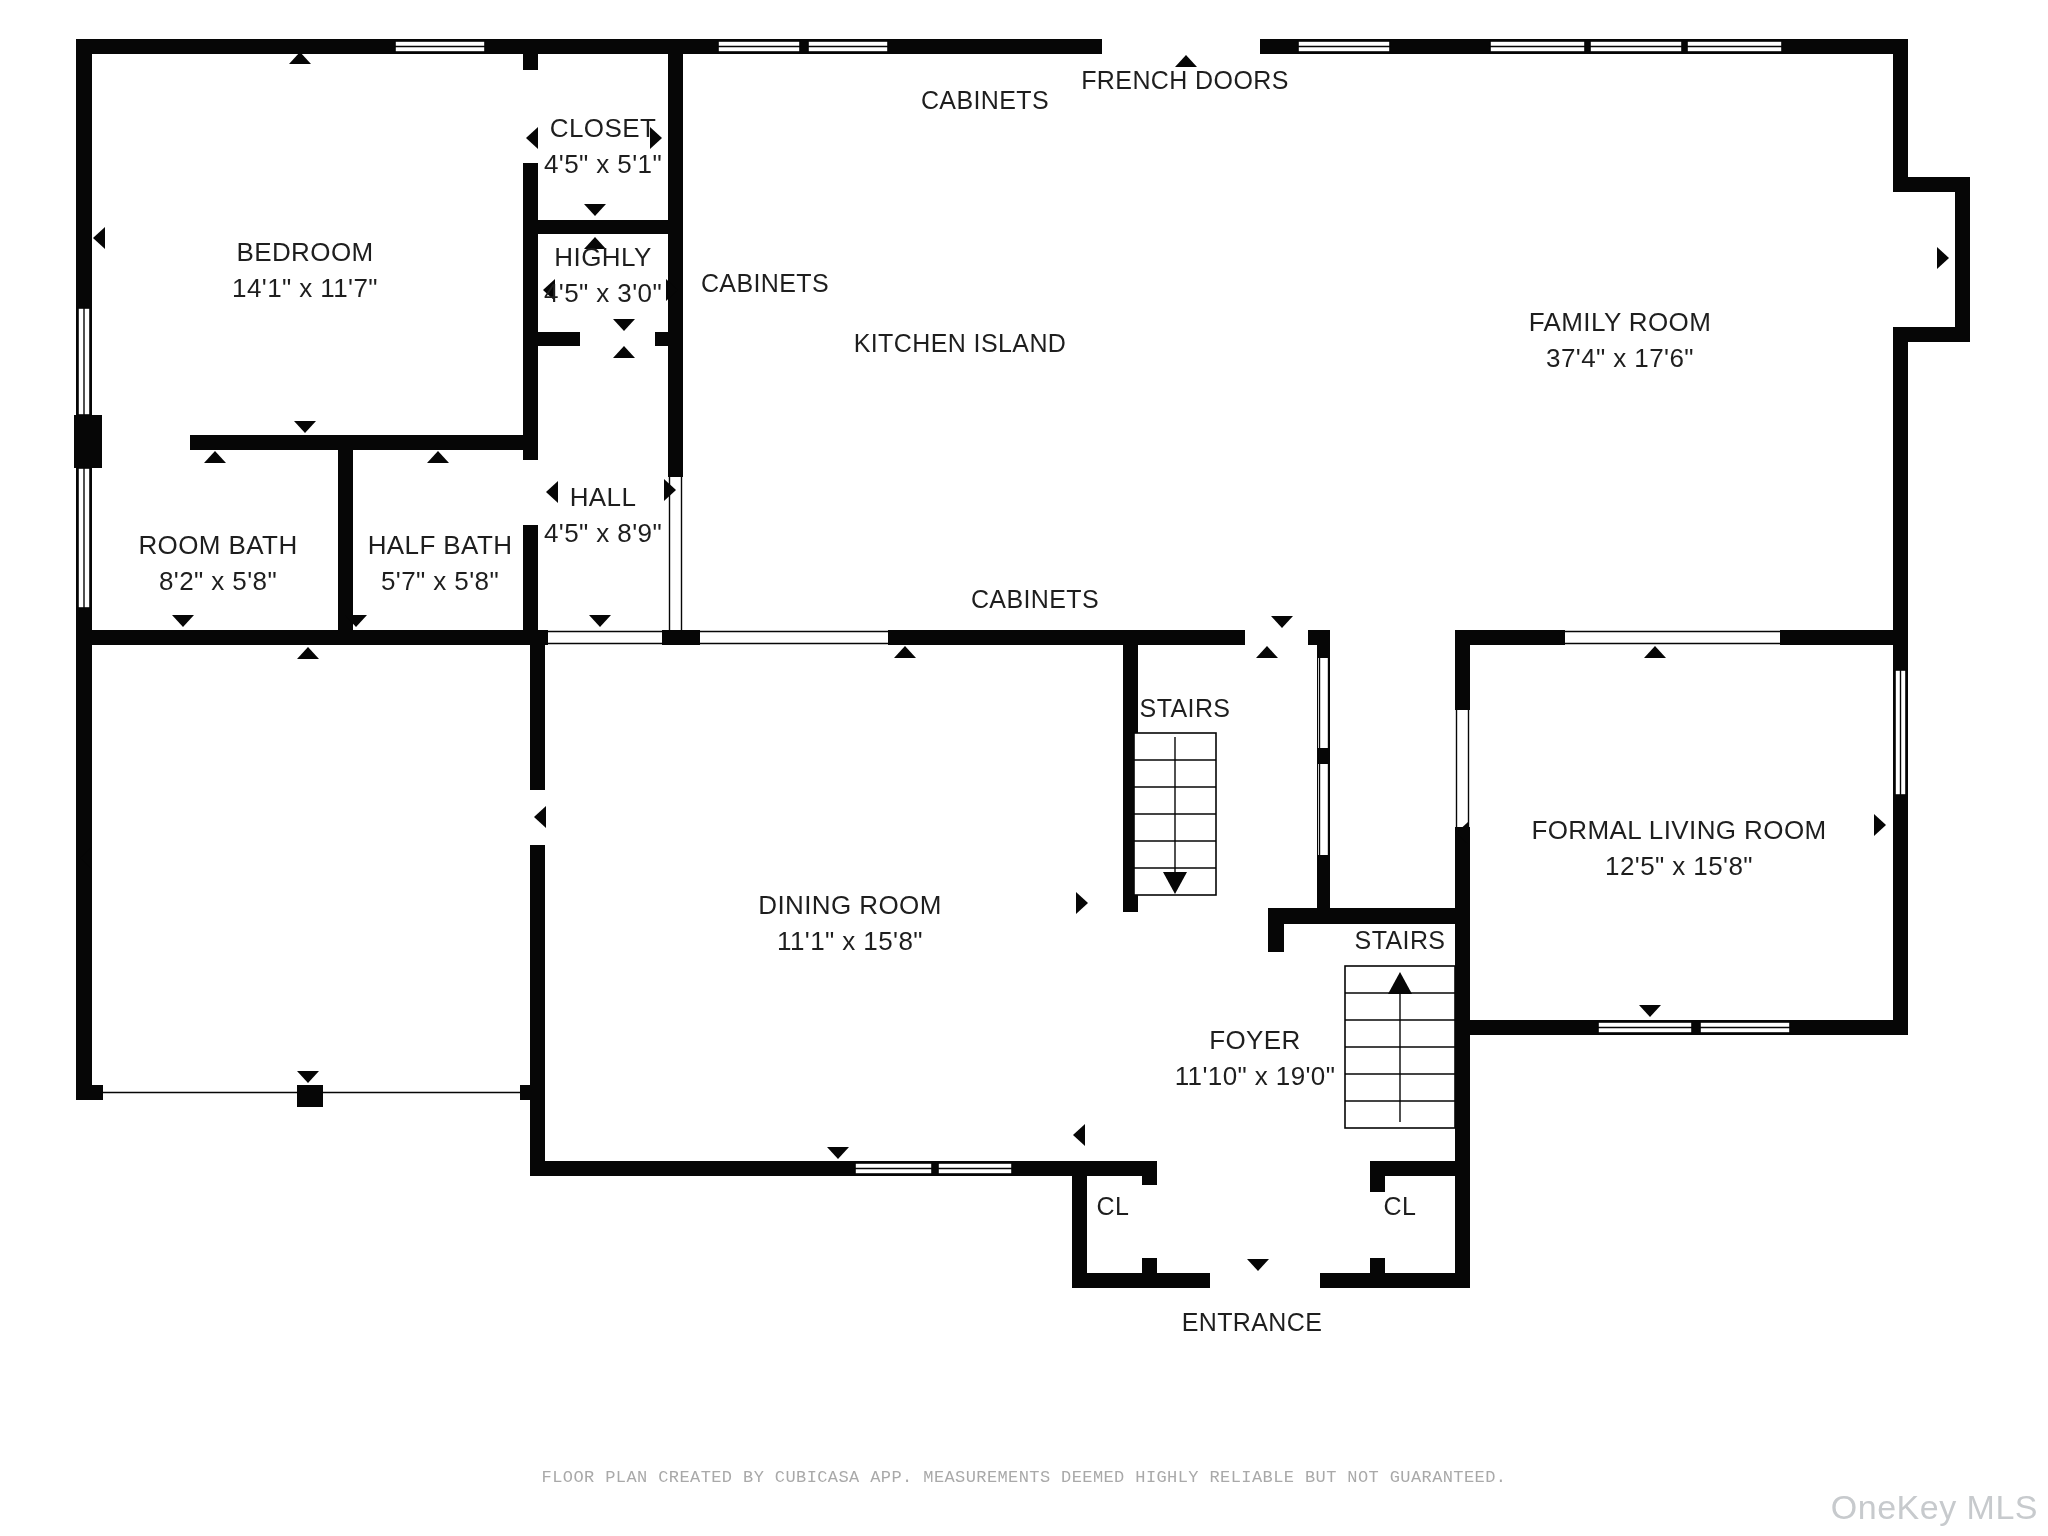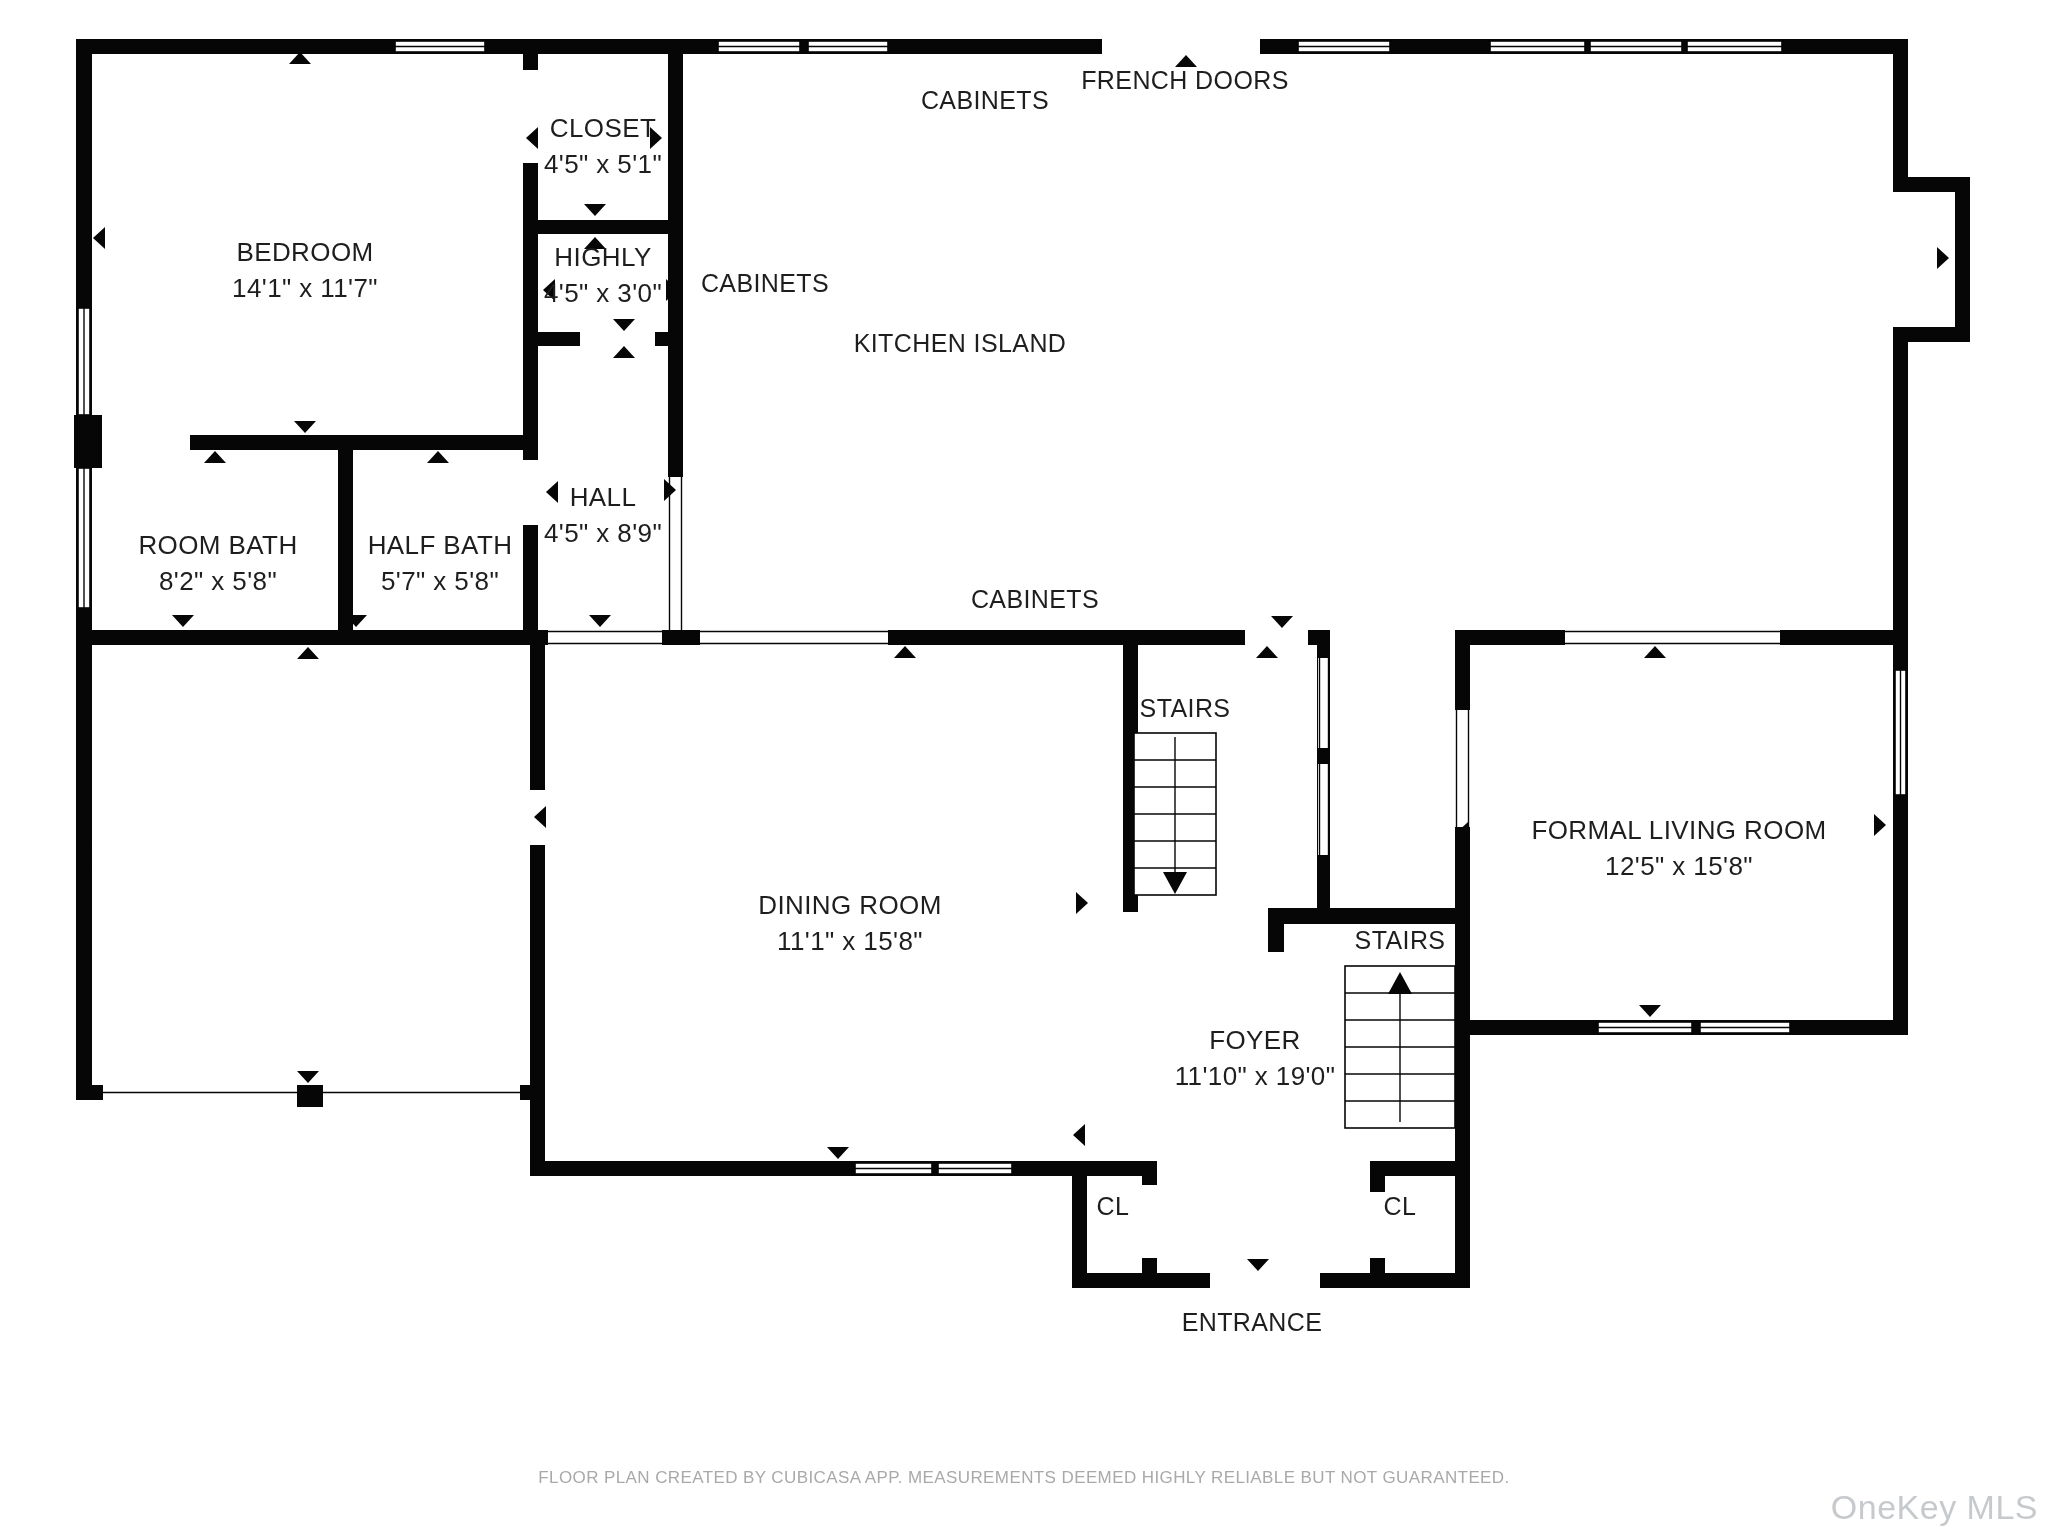--- a/index.html
+++ b/index.html
@@ -10,21 +10,21 @@
   .gap{fill:#ffffff;}
   .win{fill:#ffffff;stroke:#060606;stroke-width:1.6;}
   .ln{stroke:#060606;stroke-width:1.4;fill:none;}
   .sb{fill:#ffffff;stroke:#060606;stroke-width:1.6;}
   .ar{fill:#060606;}
   .room-label{position:absolute;transform:translateX(-50%);text-align:center;color:#1e1e1e;
               font-size:26px;line-height:36px;letter-spacing:.4px;white-space:nowrap;}
   .annot{position:absolute;transform:translateX(-50%);text-align:center;color:#1e1e1e;
          font-size:25px;line-height:34px;letter-spacing:.4px;white-space:nowrap;}
   .footer-note{position:absolute;left:50%;top:1468px;transform:translateX(-50%);
-               color:#a9a9a9;font-size:17px;letter-spacing:.4px;white-space:nowrap;}
+               color:#a9a9a9;font-size:17px;letter-spacing:.4px;white-space:nowrap;font-family:Liberation Mono, monospace;}
   .watermark{position:absolute;right:10px;top:1488px;color:#c7cacd;font-size:34px;
              letter-spacing:.5px;white-space:nowrap;text-align:right;}
 </style>
 </head>
 <body>
 
 <div id="stage">
 
   <svg id="plan-svg" width="2048" height="1536" viewBox="0 0 2048 1536">
 
@@ -208,20 +208,24 @@
     <div>8'2" x 5'8"</div>
   </div>
   <div class="room-label" style="left:440px;top:527px">
     <div>HALF BATH</div>
     <div>5'7" x 5'8"</div>
   </div>
   <div class="room-label" style="left:603px;top:479px">
     <div>HALL</div>
     <div>4'5" x 8'9"</div>
   </div>
+  <div class="room-label" style="left:1620px;top:304px">
+    <div>FAMILY ROOM</div>
+    <div>37'4" x 17'6"</div>
+  </div>
   <div class="room-label" style="left:850px;top:887px">
     <div>DINING ROOM</div>
     <div>11'1" x 15'8"</div>
   </div>
   <div class="room-label" style="left:1255px;top:1022px">
     <div>FOYER</div>
     <div>11'10" x 19'0"</div>
   </div>
   <div class="room-label" style="left:1679px;top:812px">
     <div>FORMAL LIVING ROOM</div>

